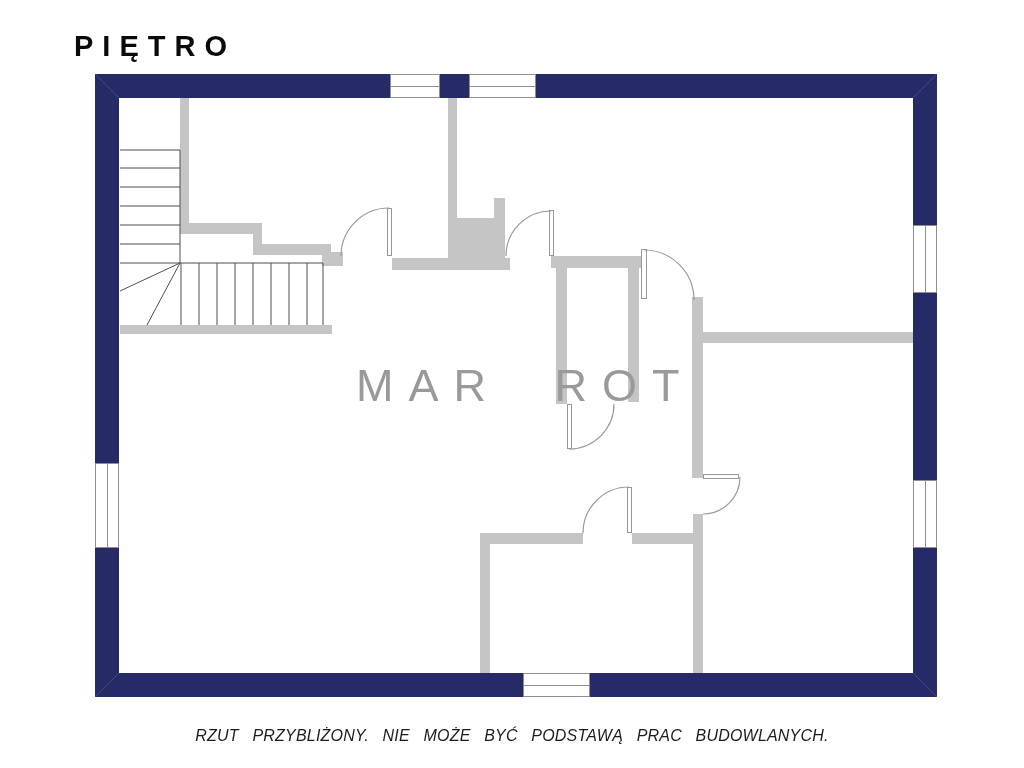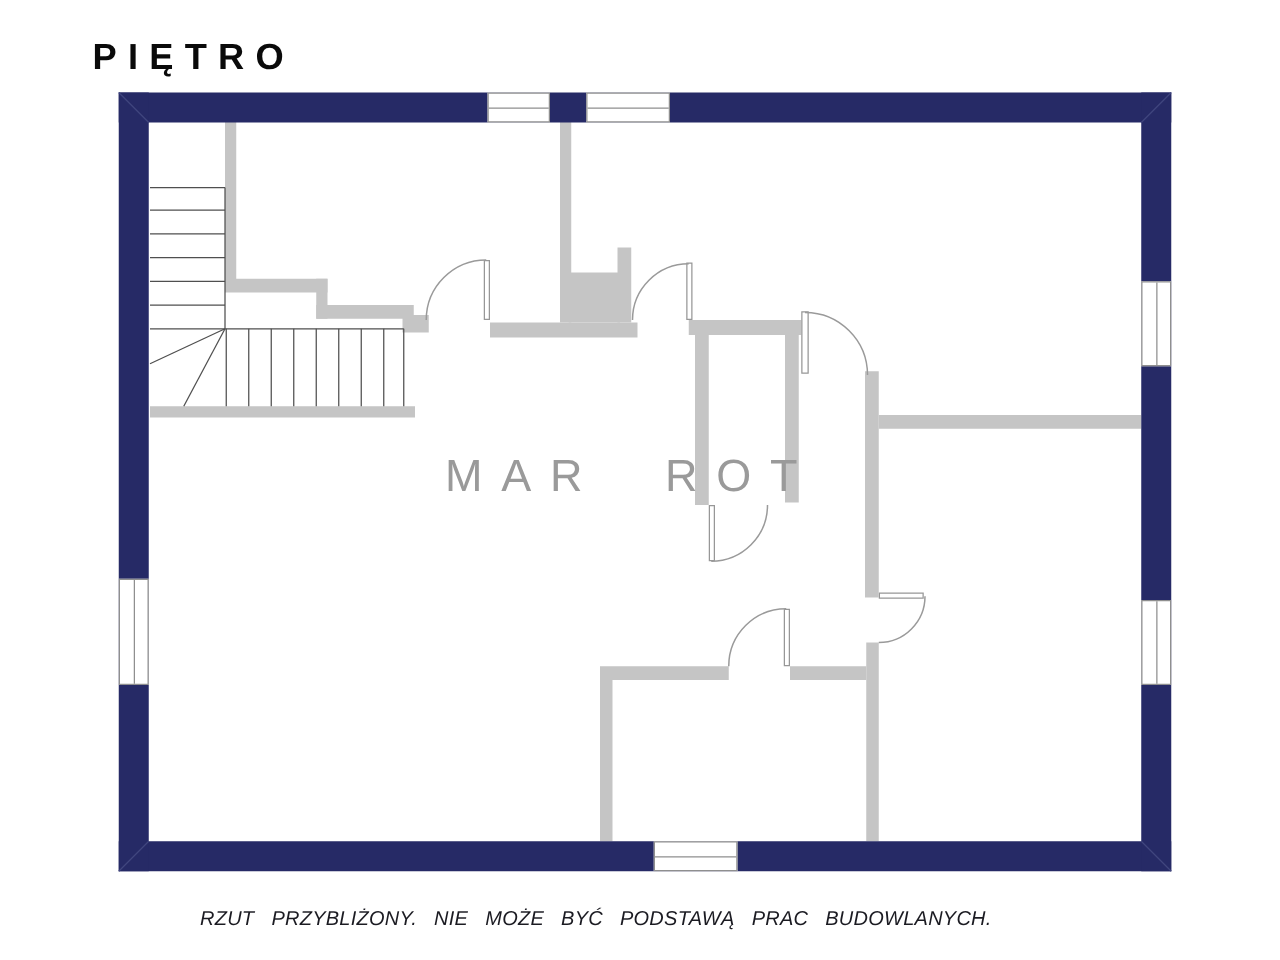--- a/index.html
+++ b/index.html
@@ -4,25 +4,25 @@
 <style>
   html,body{margin:0;padding:0;background:#ffffff;}
   body{width:1024px;height:768px;overflow:hidden;position:relative;
        font-family:"Liberation Sans",sans-serif;}
   .page{position:absolute;inset:0;}
 
   .plan-title{position:absolute;left:74px;top:30px;z-index:7;
     font-size:29px;font-weight:700;letter-spacing:9px;color:#0a0a0a;white-space:nowrap;}
 
   .watermark{position:absolute;left:356px;top:360px;z-index:6;
-    font-size:36px;font-weight:400;letter-spacing:15px;word-spacing:26px;
+    font-size:45px;font-weight:400;letter-spacing:15px;word-spacing:26px;
     color:#9a9a9a;white-space:nowrap;}
 
   .plan-caption{position:absolute;left:160px;top:727px;width:704px;z-index:7;
-    font-size:16px;font-style:italic;color:#1b1b22;text-align:left;
+    font-size:16px;font-style:italic;color:#1b1b22;text-align:center;
     letter-spacing:0.2px;word-spacing:9px;white-space:nowrap;}
 
   .plan-layer{position:absolute;inset:0;}
   .wall{position:absolute;}
   .wall.outer{background:#262a66;z-index:2;}
   .wall.inner{background:#c5c5c5;z-index:1;}
   .window{position:absolute;background:#ffffff;border:1px solid #8f8f8f;
     box-sizing:border-box;z-index:3;}
   .window .mid{position:absolute;}
   .window .mid.h{left:0;right:0;top:50%;border-top:1px solid #8f8f8f;}

